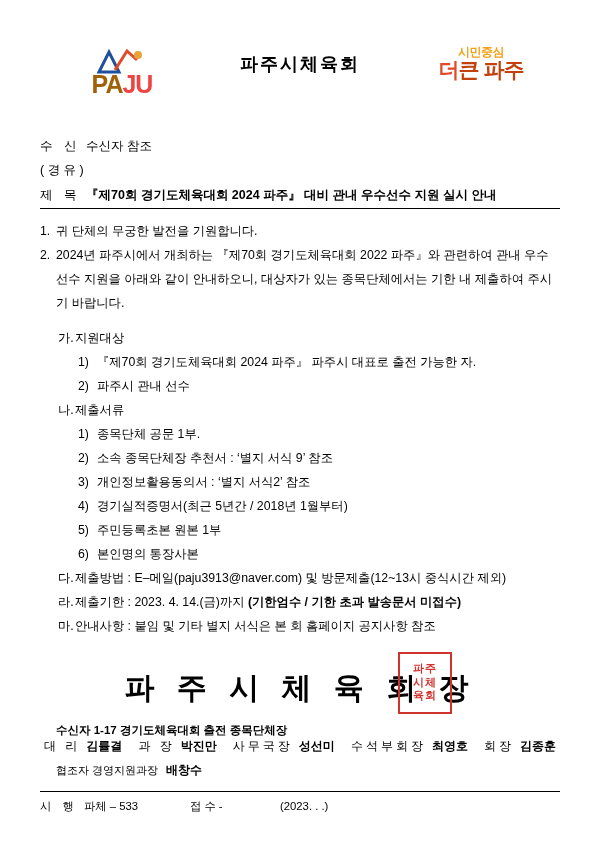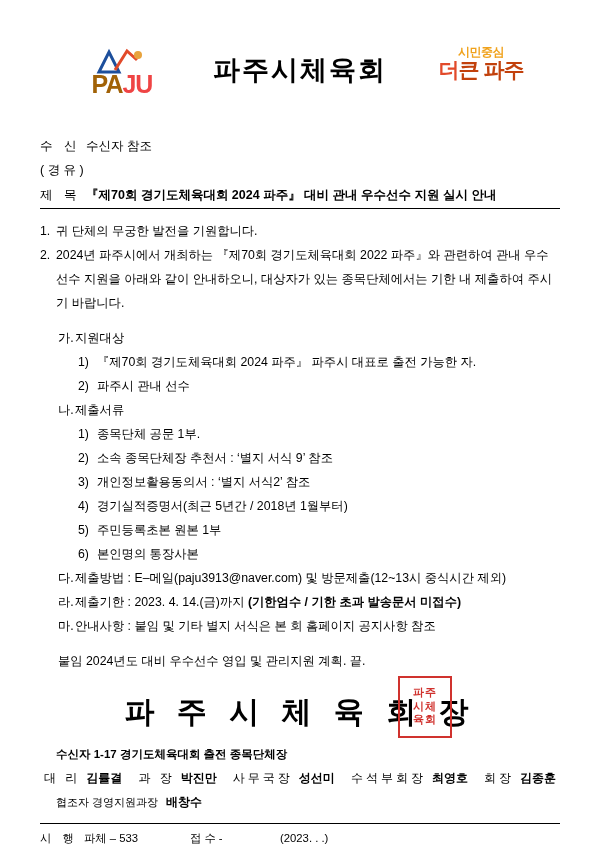--- a/index.html
+++ b/index.html
@@ -49,21 +49,21 @@
   }
   .logo-left .wordmark .pa { color: #a16207; }
   .logo-left .wordmark .ju { color: #ef4444; }
 
   .doc-title {
     position: absolute;
     left: 0;
     right: 0;
     top: 52px;
     text-align: center;
-    font-size: 27px;
+    font-size: 18px;
     font-weight: bold;
     letter-spacing: 2px;
   }
 
   .logo-right {
     position: absolute;
     right: 20px;
     top: 46px;
     width: 118px;
     text-align: center;
@@ -158,21 +158,20 @@
   .stamp span { display: block; }
 
   
   .recipient {
     margin-top: 14px;
     font-size: 11.5px;
     font-weight: bold;
     padding-left: 16px;
   }
   .roles {
-    margin-top: 8px;
     font-size: 12px;
     display: flex;
     align-items: baseline;
     justify-content: space-between;
     padding: 0 4px;
   }
   .roles .role-label { letter-spacing: 3px; }
   .roles .role-name { font-weight: bold; margin-left: 6px; }
   .roles .pair { white-space: nowrap; }
   .assist {
@@ -306,23 +305,20 @@
       <div class="txt"><span>제출기한 : 2023. 4. 14.(금)까지 </span><b class="bold">(기한엄수 / 기한 초과 발송문서 미접수)</b></div>
     </div>
 
     <div class="li lvl2">
       <div class="num">마.</div>
       <div class="txt">안내사항 : 붙임 및 기타 별지 서식은 본 회 홈페이지 공지사항 참조</div>
     </div>
 
     <div class="gap"></div>
 
-    <div class="li lvl2">
-      <div class="txt">붙임 2024년도 대비 우수선수 영입 및 관리지원 계획.  끝.</div>
-    </div>
   </div>
 
   <div class="sign-wrap">
     <span class="sign-name">파 주 시 체 육 회 장</span>
     <div class="stamp">
       <span>
         <span>파주</span>
         <span>시체</span>
         <span>육회</span>
       </span>

